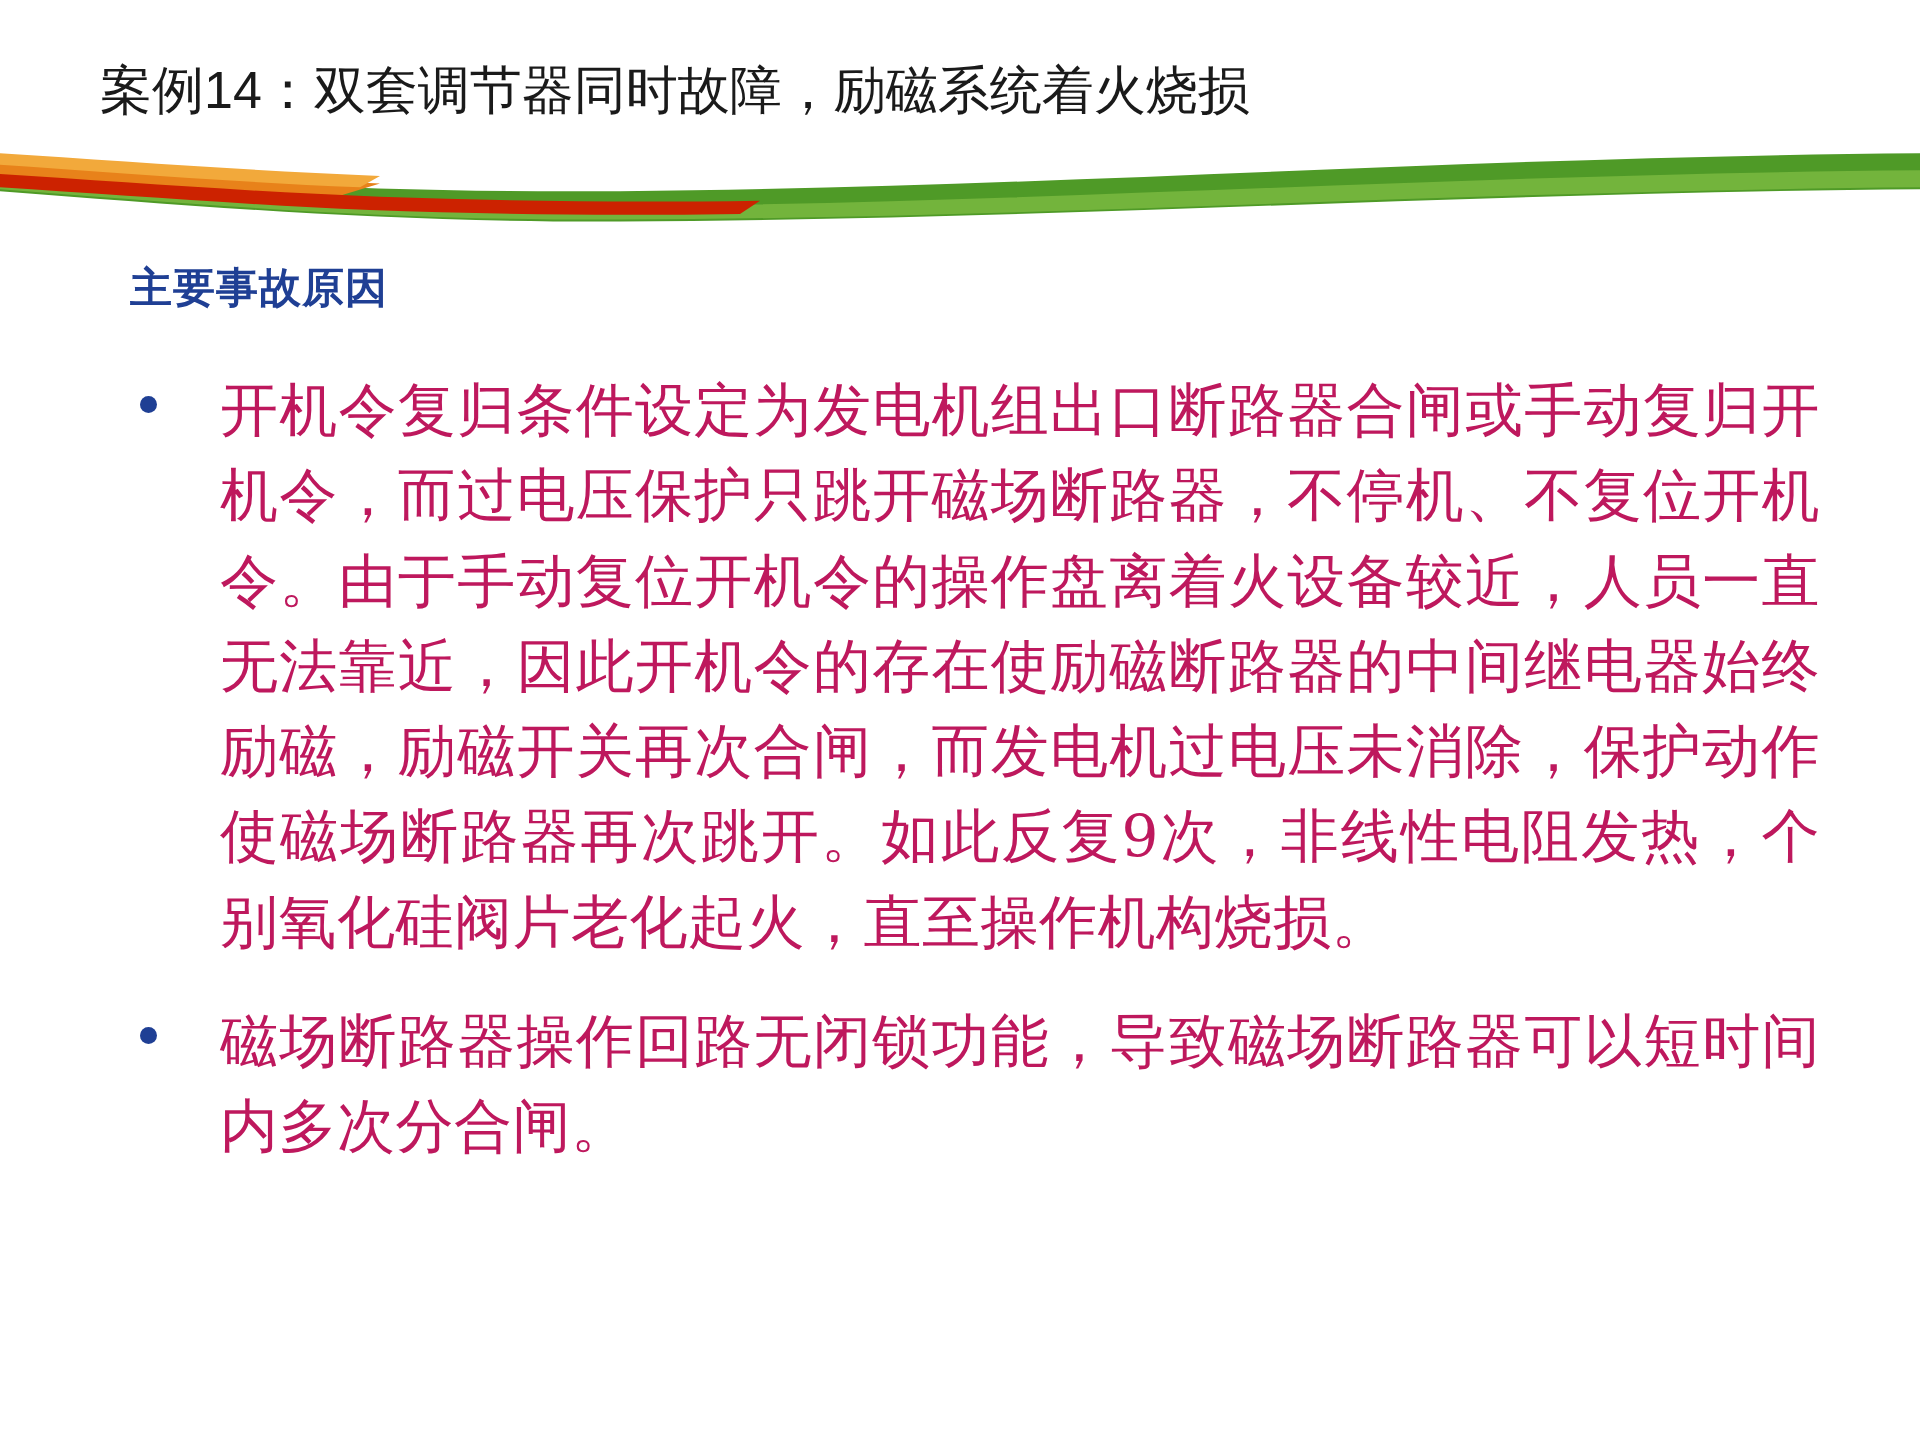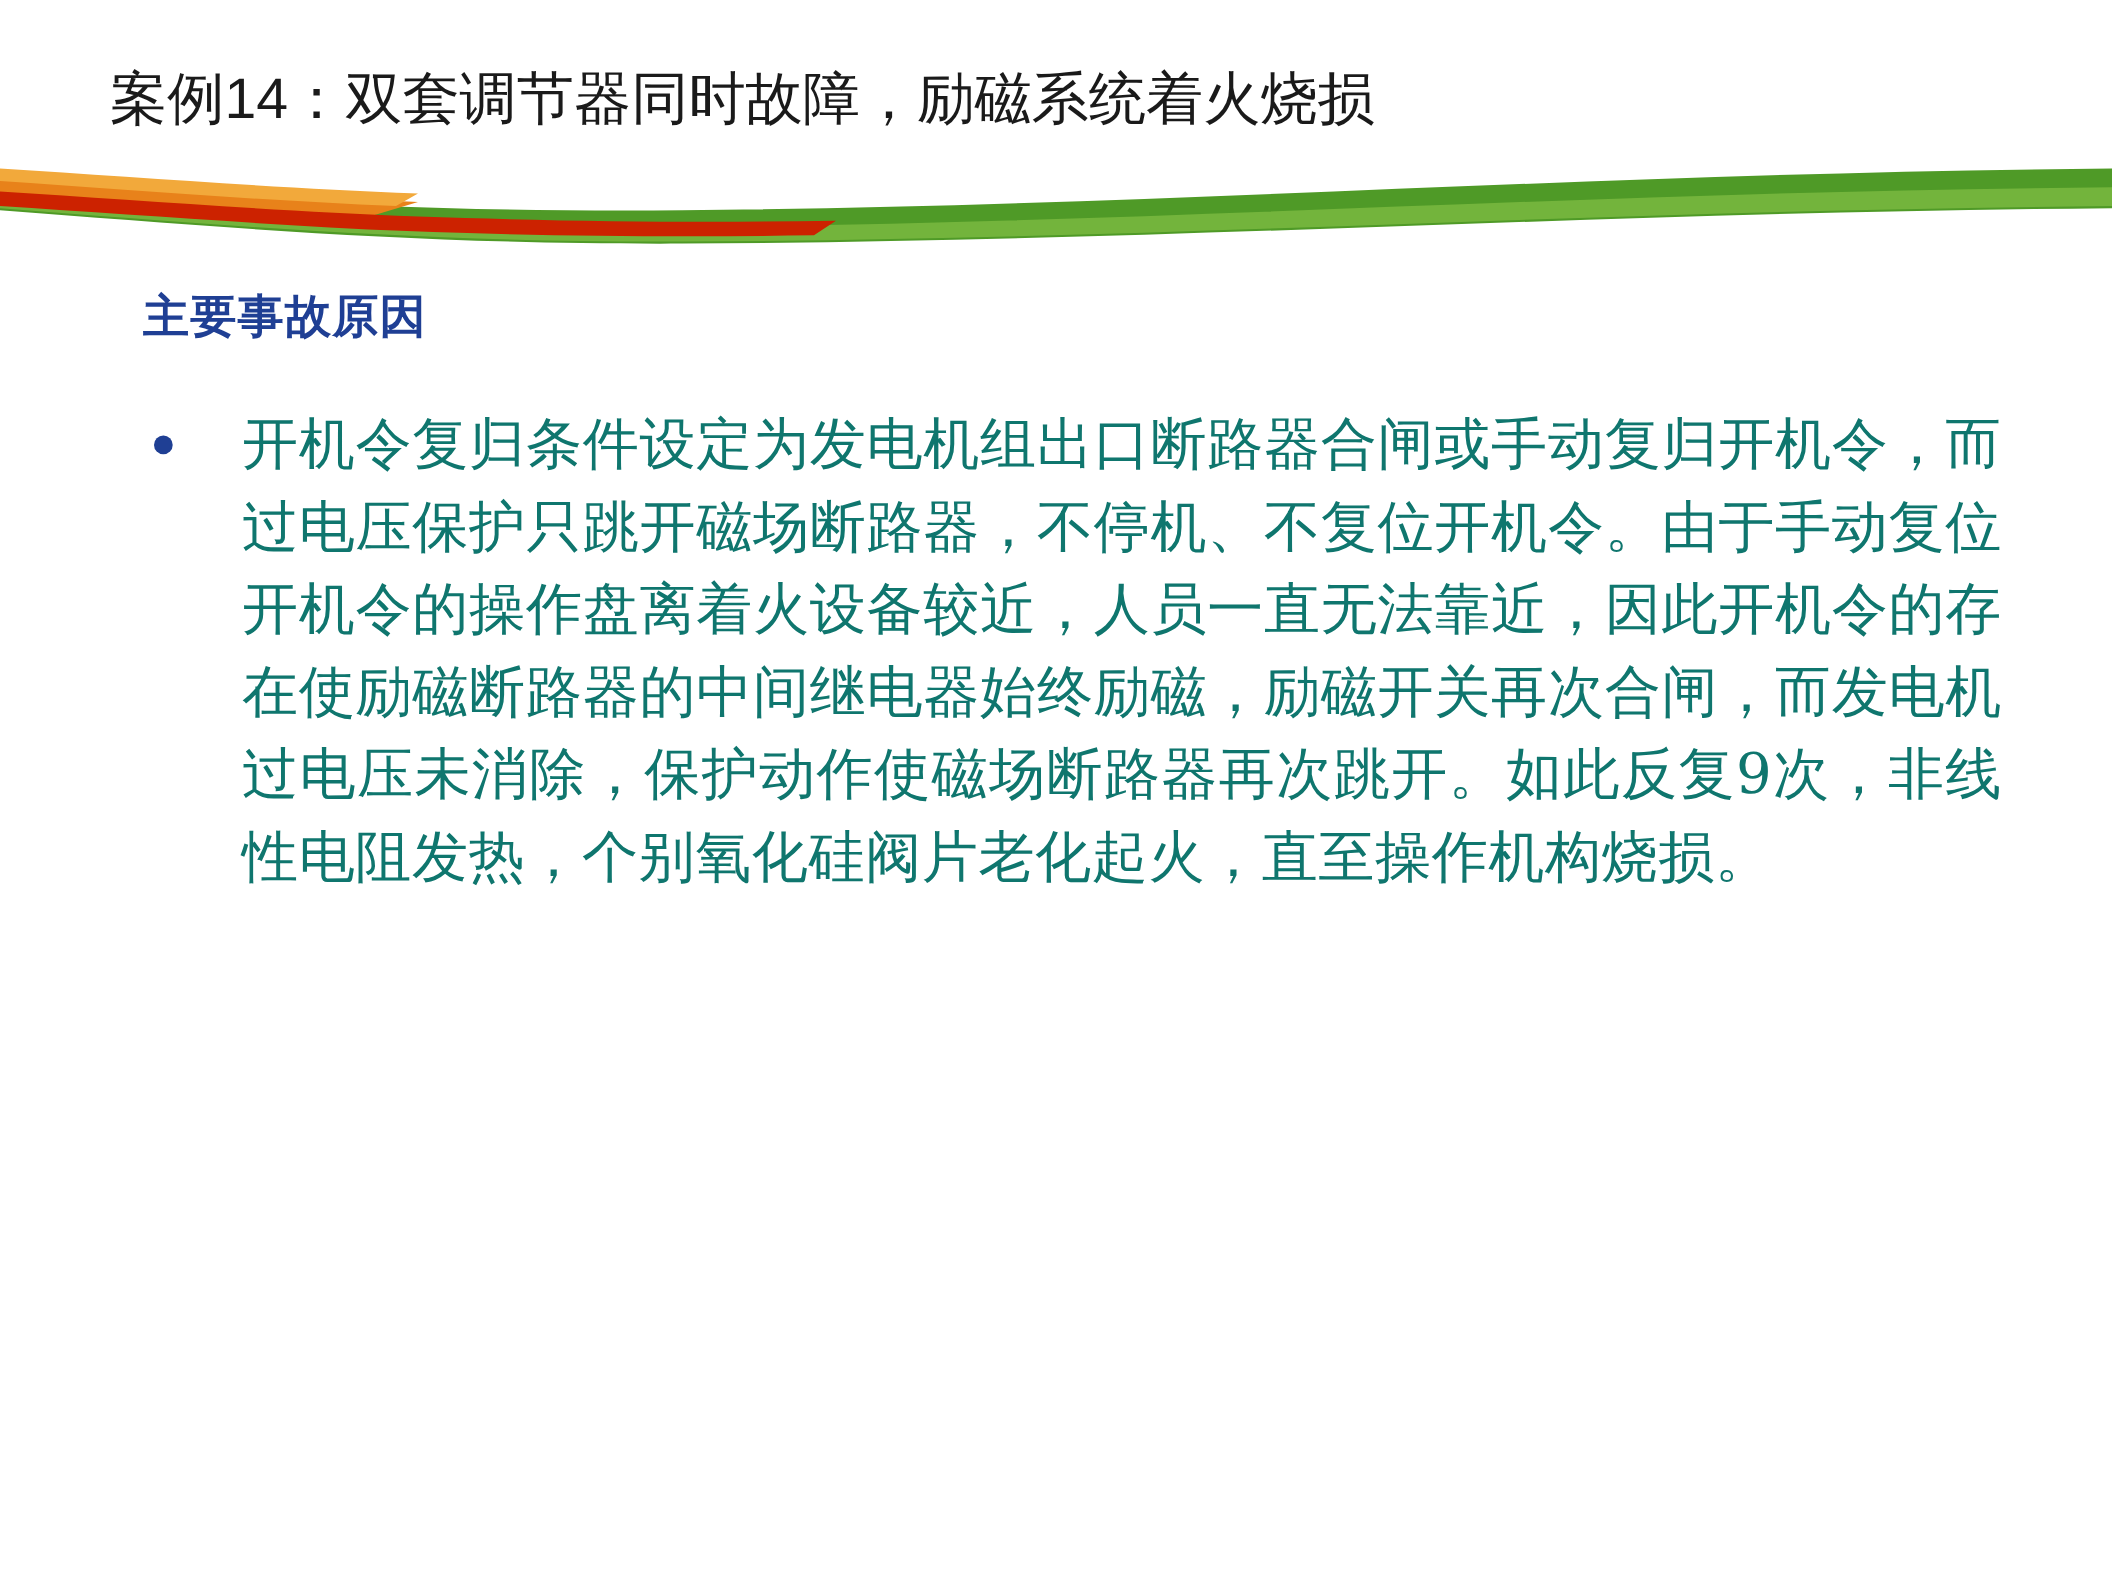--- a/index.html
+++ b/index.html
@@ -86,23 +86,23 @@
     position: absolute;
     left: 20px;
     top: 28px;
     width: 17px;
     height: 17px;
     background: #1f3f94;
     border-radius: 50%;
   }
   .bullet-text {
     font-family: "DejaVu Serif", "Liberation Serif", serif;
-    font-size: 51px;
+    font-size: 58px;
     line-height: 1.47;
-    color: #0f766e;
+    color: #be185d;
     text-align: justify;
     text-justify: inter-ideograph;
     letter-spacing: 0.5px;
   }
 </style>
 </head>
 <body>
 
 <div class="slide">
 
@@ -128,16 +128,20 @@
   </svg>
 
   <div class="body-area">
     <div class="section-heading">主要事故原因</div>
 
     <div class="bullet-list">
       <div class="bullet-item">
         <span class="bullet-dot"></span>
         <div class="bullet-text">开机令复归条件设定为发电机组出口断路器合闸或手动复归开机令，而过电压保护只跳开磁场断路器，不停机、不复位开机令。由于手动复位开机令的操作盘离着火设备较近，人员一直无法靠近，因此开机令的存在使励磁断路器的中间继电器始终励磁，励磁开关再次合闸，而发电机过电压未消除，保护动作使磁场断路器再次跳开。如此反复9次，非线性电阻发热，个别氧化硅阀片老化起火，直至操作机构烧损。</div>
       </div>
+      <div class="bullet-item">
+        <span class="bullet-dot"></span>
+        <div class="bullet-text">磁场断路器操作回路无闭锁功能，导致磁场断路器可以短时间内多次分合闸。</div>
+      </div>
     </div>
   </div>
 
 </div>
 
 </body></html>

